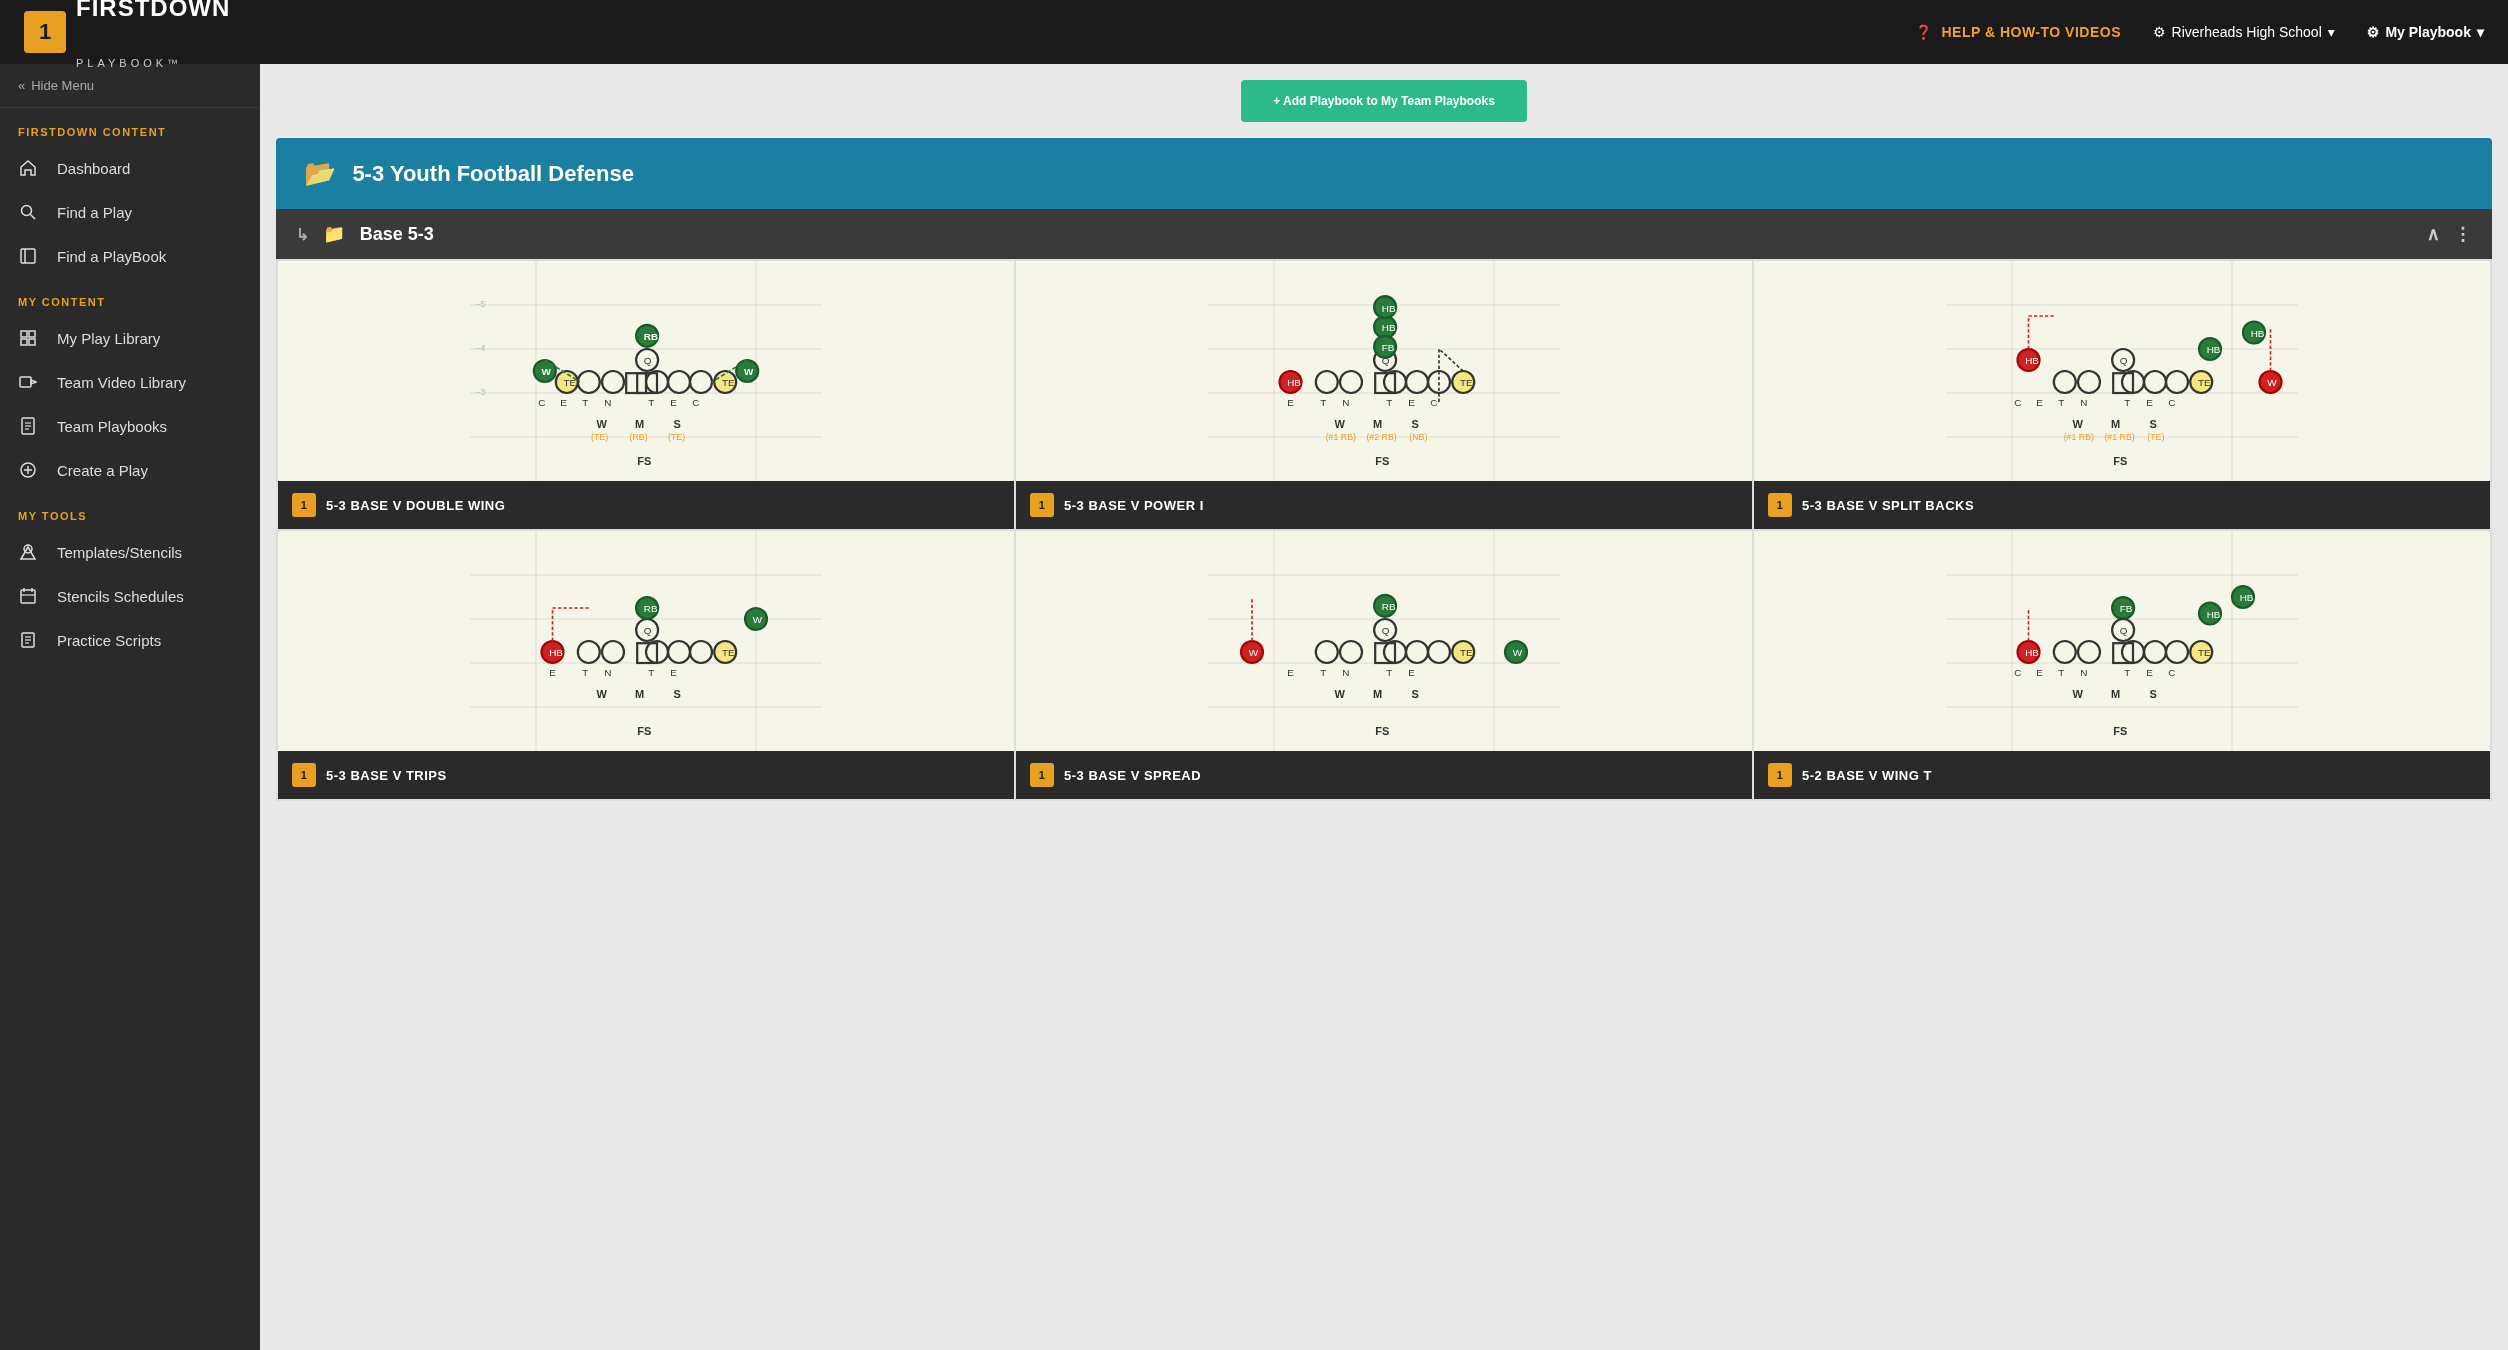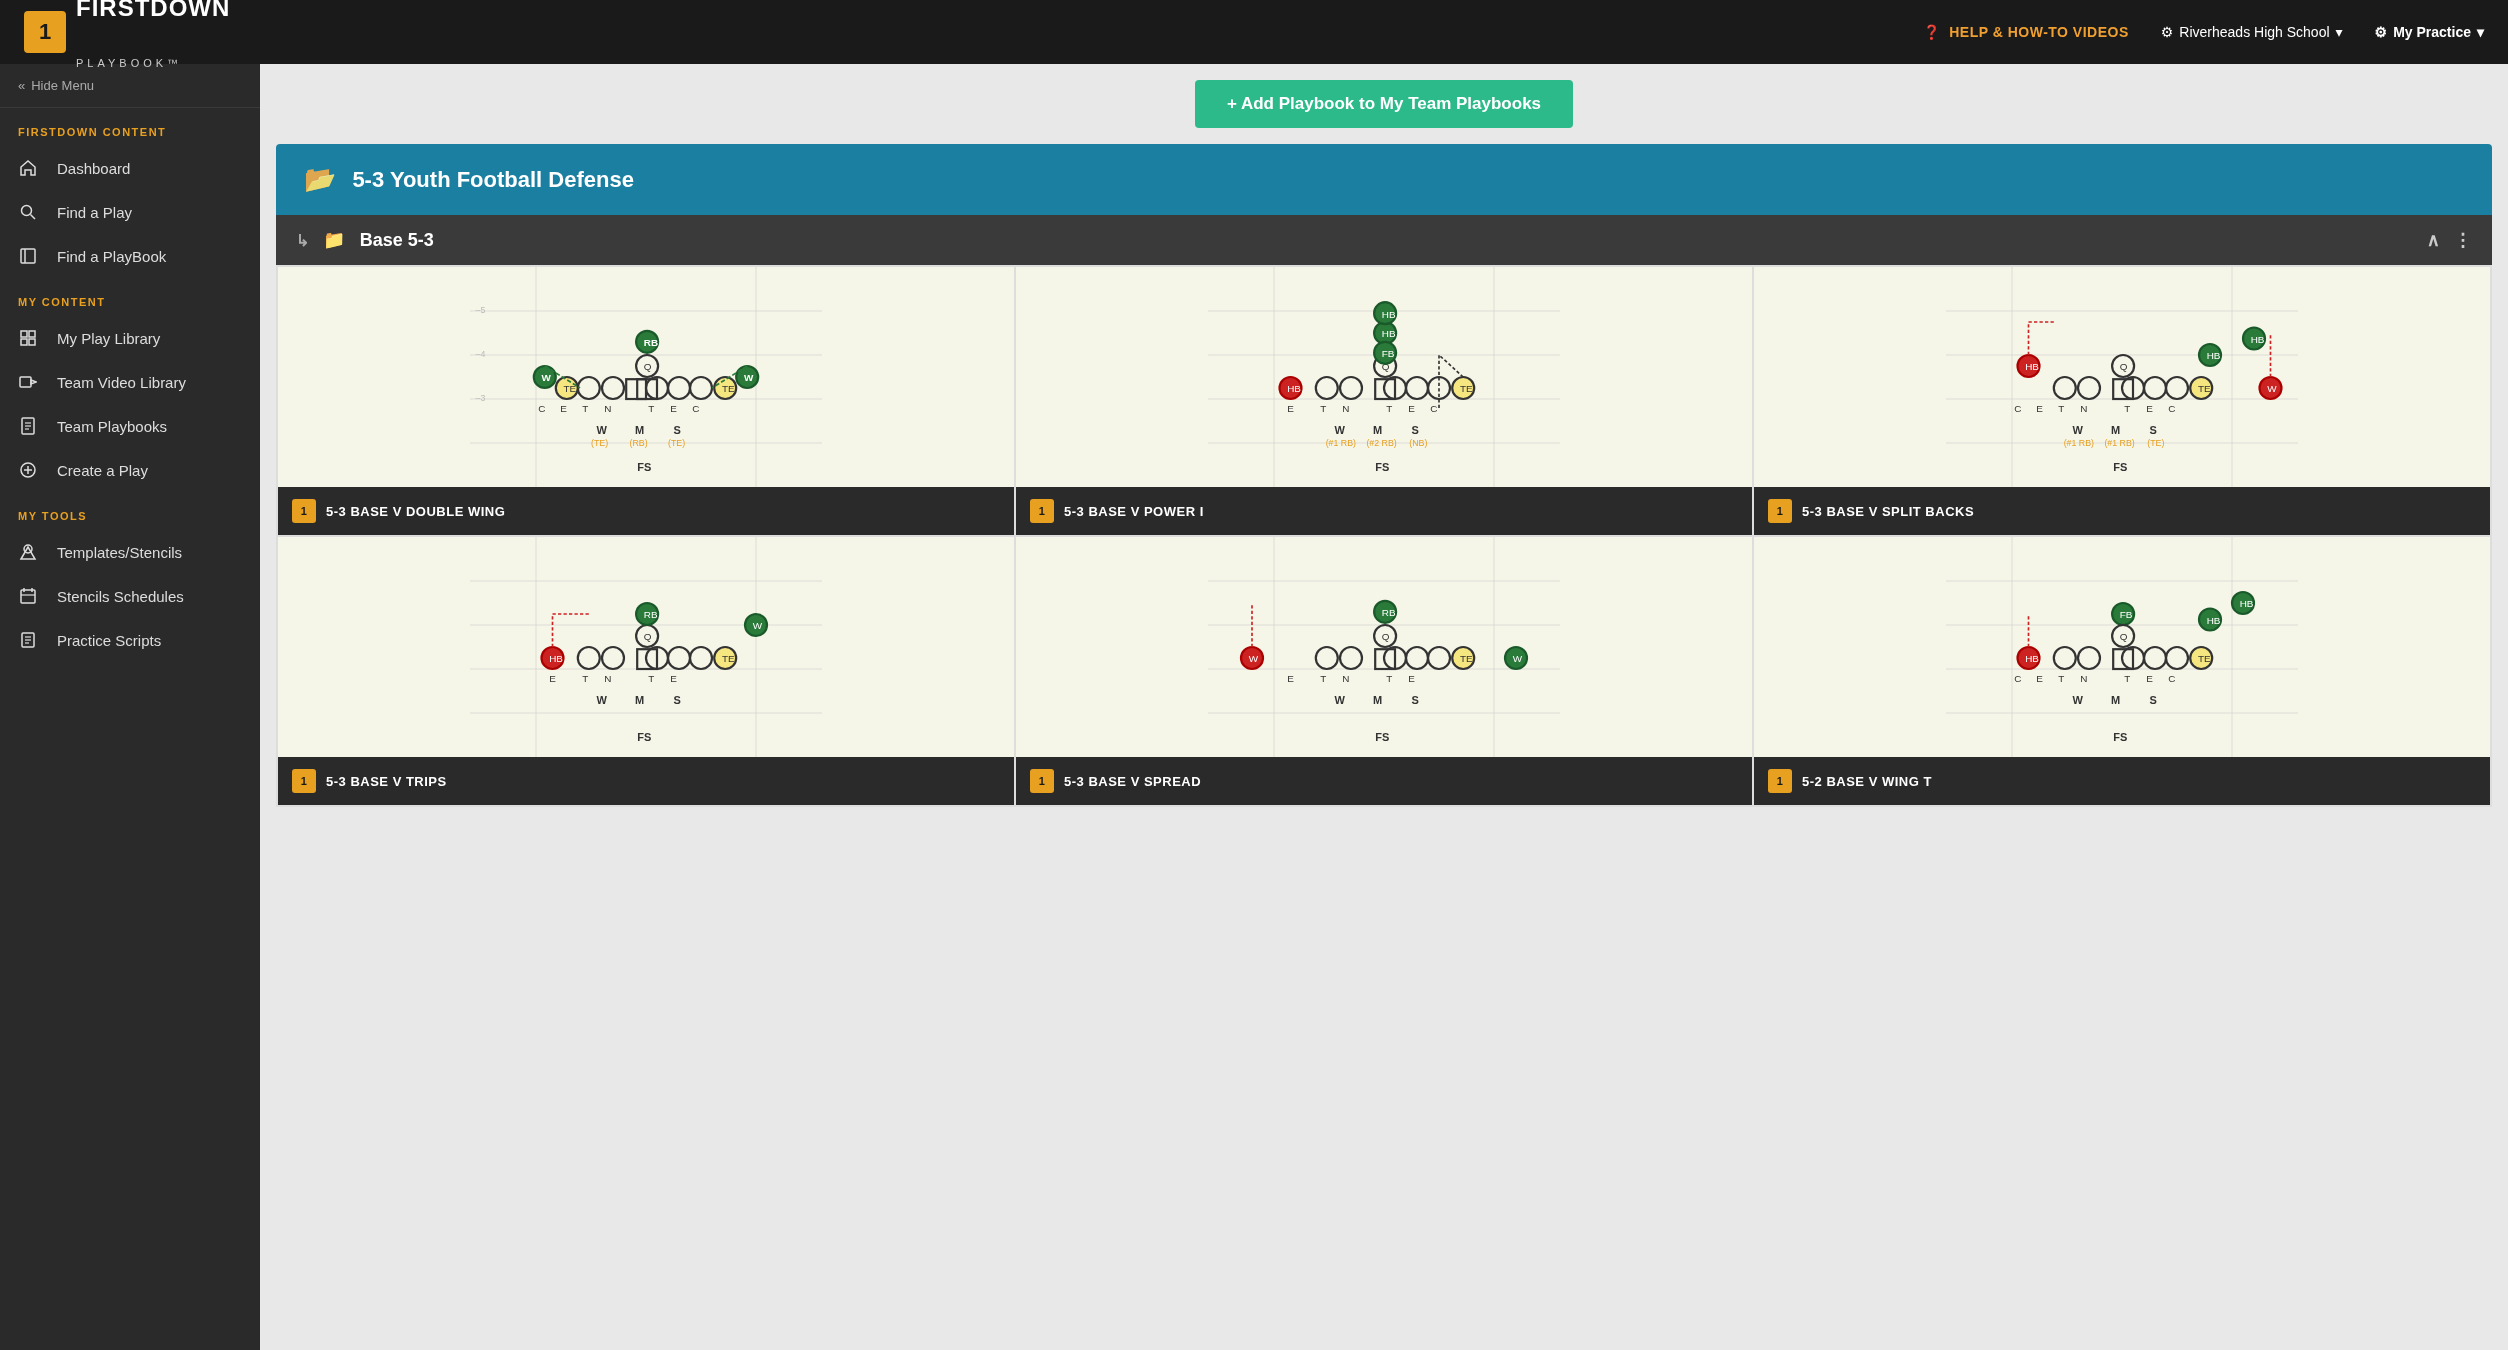--- a/index.html
+++ b/index.html
@@ -137,21 +137,21 @@
     .main-top-bar {
       background: #e8e8e8;
       padding: 16px 24px;
       display: flex;
       justify-content: center;
       flex-shrink: 0;
     }
     .add-playbook-btn {
       background: #2cba8a;
       color: white;
-      font-size: 17px;
+      font-size: 12px;
       font-weight: 700;
       padding: 14px 32px;
       border: none;
       border-radius: 4px;
       cursor: pointer;
       display: flex;
       align-items: center;
       gap: 8px;
     }
 
@@ -269,21 +269,21 @@
       <span>❓</span>
       <span>HELP &amp; HOW-TO VIDEOS</span>
     </div>
     <div class="nav-school">
       <span>⚙</span>
       <span>Riverheads High School</span>
       <span>▾</span>
     </div>
     <div class="nav-account">
       <span>⚙</span>
-      <span>My Practice</span>
+      <span>My Playbook</span>
       <span>▾</span>
     </div>
   </div>
 </nav>
 
 <div class="layout">
 
   <aside class="sidebar">
     <div class="sidebar-hide">
       <span>«</span>

